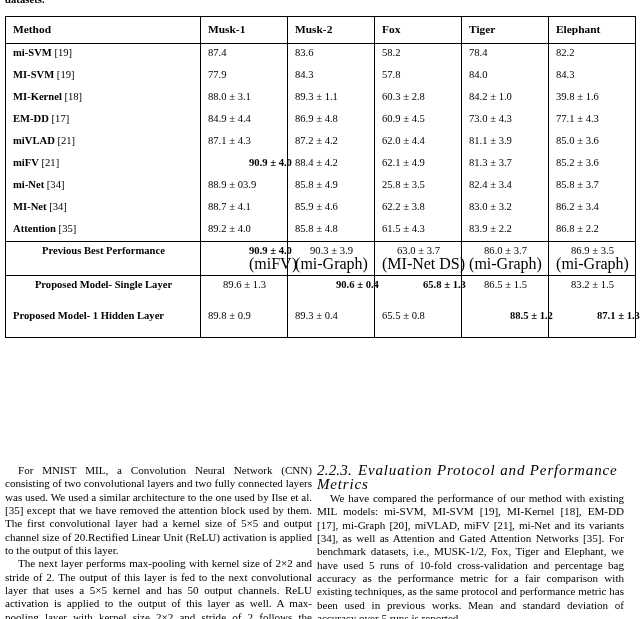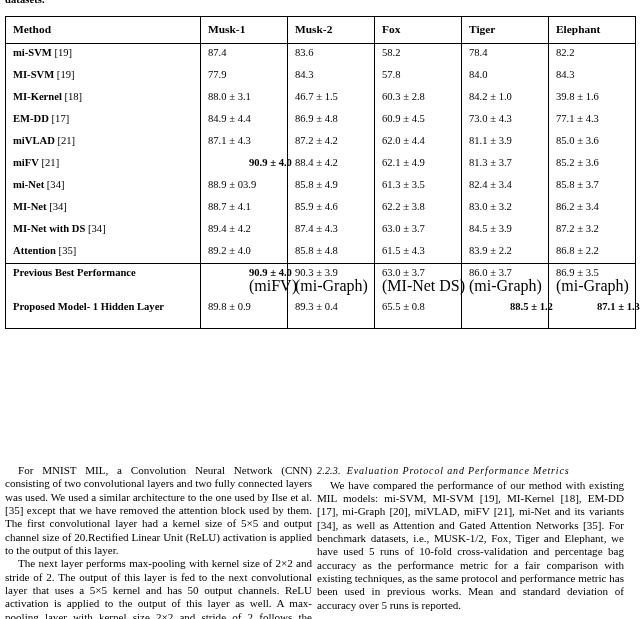--- a/index.html
+++ b/index.html
@@ -65,20 +65,21 @@
     vertical-align: middle;
     padding-top: 2px;
   }
   table.results tbody tr td {
     border-bottom: none;
     border-top: none;
   }
   
   tr.rule-top-thick td {
     border-top: 1.6px solid #000 !important;
+    text-align: center;
   }
   tr.rule-bottom-thick td {
     border-bottom: 1.6px solid #000 !important;
   }
   td.method {
     font-weight: bold;
   }
   td.method .ref {
     font-weight: normal;
   }
@@ -122,21 +123,21 @@
   .col p {
     margin: 0;
     font-size: 11.1px;
     line-height: 13.35px;
     text-align: justify;
     text-indent: 13px;
     letter-spacing: -0.02px;
   }
   h4.subsec {
     margin: 0 0 1px 0;
-    font-size: 10px;
+    font-size: 15px;
     font-style: italic;
     font-weight: normal;
     line-height: 13.5px;
     letter-spacing: 0.85px;
     text-indent: 0;
   }
   h4.subsec .num {
     letter-spacing: 0.2px;
     font-style: italic;
     margin-right: 6px;
@@ -180,21 +181,21 @@
           <td class="method">MI-SVM<span class="ref"> [19]</span></td>
           <td class="val">77.9</td>
           <td class="val">84.3</td>
           <td class="val">57.8</td>
           <td class="val">84.0</td>
           <td class="val">84.3</td>
         </tr>
         <tr>
           <td class="method">MI-Kernel<span class="ref"> [18]</span></td>
           <td class="val">88.0 ± 3.1</td>
-          <td class="val">46.7 ± 1.5</td>
+          <td class="val">89.3 ± 1.1</td>
           <td class="val">60.3 ± 2.8</td>
           <td class="val">84.2 ± 1.0</td>
           <td class="val">39.8 ± 1.6</td>
         </tr>
         <tr>
           <td class="method">EM-DD<span class="ref"> [17]</span></td>
           <td class="val">84.9 ± 4.4</td>
           <td class="val">86.9 ± 4.8</td>
           <td class="val">60.9 ± 4.5</td>
           <td class="val">73.0 ± 4.3</td>
@@ -213,55 +214,55 @@
           <td class="val bold">90.9 ± 4.0</td>
           <td class="val">88.4 ± 4.2</td>
           <td class="val">62.1 ± 4.9</td>
           <td class="val">81.3 ± 3.7</td>
           <td class="val">85.2 ± 3.6</td>
         </tr>
         <tr>
           <td class="method">mi-Net<span class="ref"> [34]</span></td>
           <td class="val">88.9 ± 03.9</td>
           <td class="val">85.8 ± 4.9</td>
-          <td class="val">61.3 ± 3.5</td>
+          <td class="val">25.8 ± 3.5</td>
           <td class="val">82.4 ± 3.4</td>
           <td class="val">85.8 ± 3.7</td>
         </tr>
         <tr>
           <td class="method">MI-Net<span class="ref"> [34]</span></td>
           <td class="val">88.7 ± 4.1</td>
           <td class="val">85.9 ± 4.6</td>
           <td class="val">62.2 ± 3.8</td>
           <td class="val">83.0 ± 3.2</td>
           <td class="val">86.2 ± 3.4</td>
-        </tr>
-        <tr>
-          <td class="method">MI-Net with DS<span class="ref"> [34]</span></td>
-          <td class="val">89.4 ± 4.2</td>
-          <td class="val">87.4 ± 4.3</td>
-          <td class="val">63.0 ± 3.7</td>
-          <td class="val">84.5 ± 3.9</td>
-          <td class="val">87.2 ± 3.2</td>
         </tr>
         <tr>
           <td class="method">Attention<span class="ref"> [35]</span></td>
           <td class="val">89.2 ± 4.0</td>
           <td class="val">85.8 ± 4.8</td>
           <td class="val">61.5 ± 4.3</td>
           <td class="val">83.9 ± 2.2</td>
           <td class="val">86.8 ± 2.2</td>
         </tr>
         <tr class="rule-top-thick tall2">
           <td class="method">Previous Best Performance</td>
           <td class="val bold">90.9 ± 4.0<span class="sub">(miFV)</span></td>
           <td class="val">90.3 ± 3.9<span class="sub">(mi-Graph)</span></td>
           <td class="val">63.0 ± 3.7<span class="sub">(MI-Net DS)</span></td>
           <td class="val">86.0 ± 3.7<span class="sub">(mi-Graph)</span></td>
           <td class="val">86.9 ± 3.5<span class="sub">(mi-Graph)</span></td>
+        </tr>
+        <tr class="rule-top-thick tall">
+          <td class="method">Proposed Model- Single Layer</td>
+          <td class="val">89.6 ± 1.3</td>
+          <td class="val bold">90.6 ± 0.4</td>
+          <td class="val bold">65.8 ± 1.3</td>
+          <td class="val">86.5 ± 1.5</td>
+          <td class="val">83.2 ± 1.5</td>
         </tr>
         <tr class="rule-bottom-thick tall">
           <td class="method">Proposed Model- 1 Hidden Layer</td>
           <td class="val">89.8 ± 0.9</td>
           <td class="val">89.3 ± 0.4</td>
           <td class="val">65.5 ± 0.8</td>
           <td class="val bold">88.5 ± 1.2</td>
           <td class="val bold">87.1 ± 1.3</td>
         </tr>
       </tbody>

